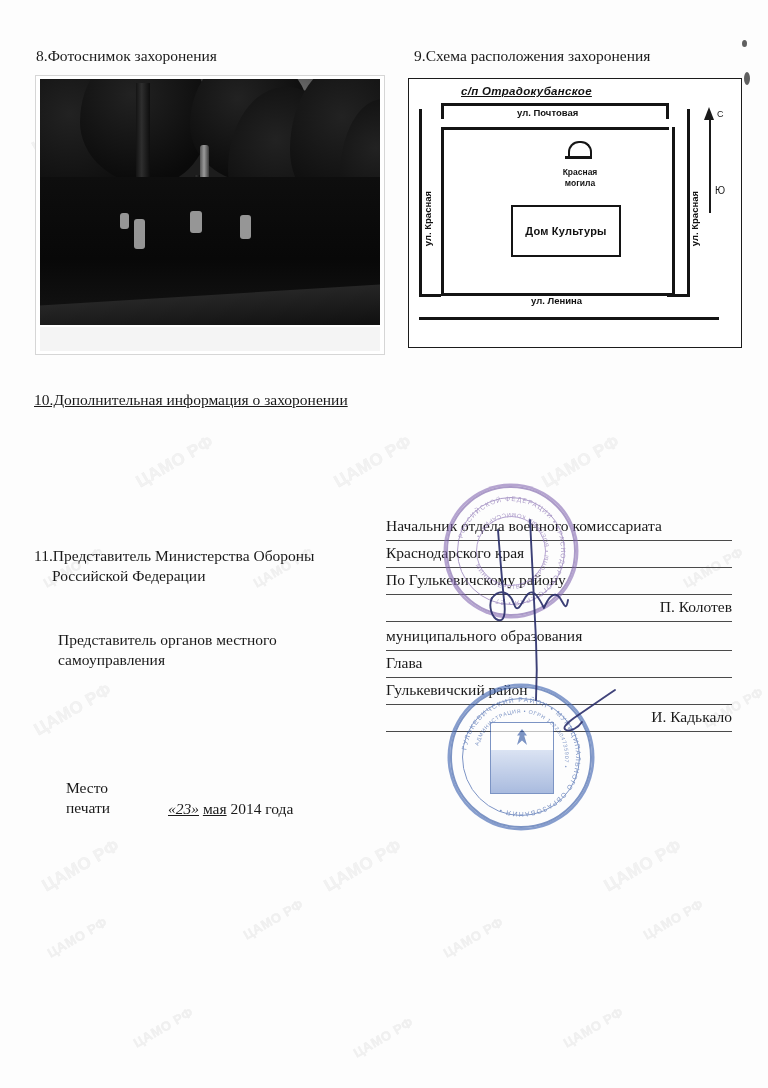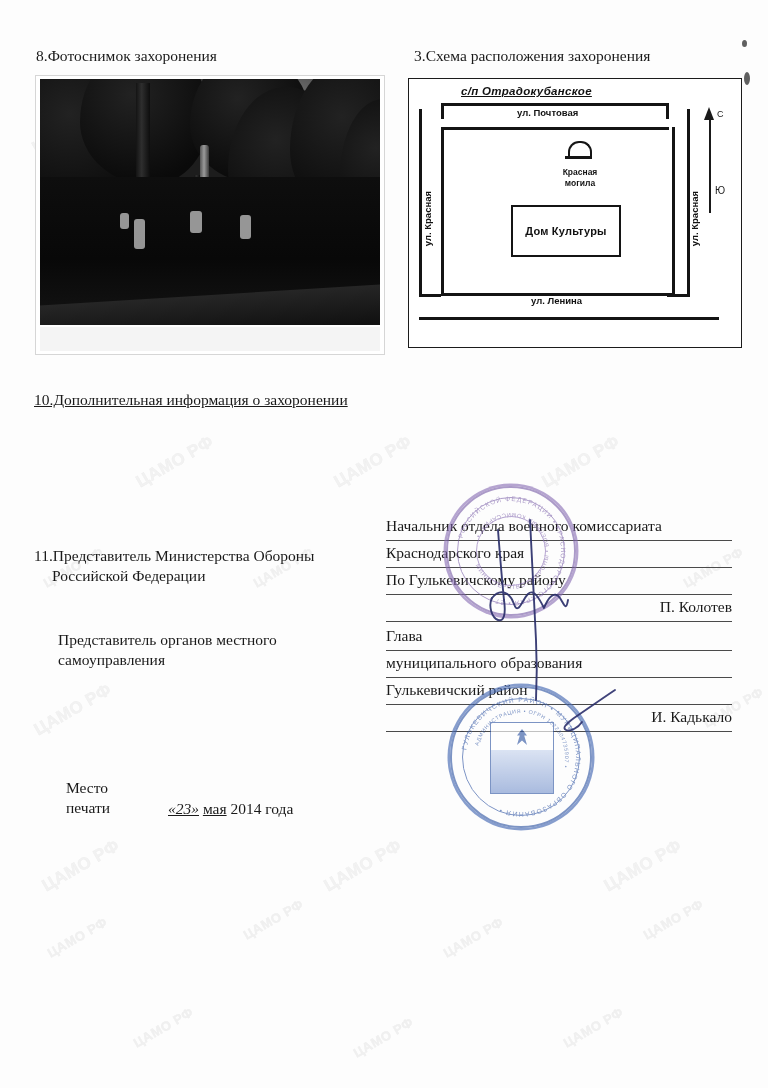--- a/index.html
+++ b/index.html
@@ -486,21 +486,21 @@
       <div class="ph-figure" style="left:94px;  top:140px; width:11px; height:30px;"></div>
       <div class="ph-figure" style="left:80px;  top:134px; width:9px;  height:16px;"></div>
       <div class="ph-figure" style="left:150px; top:132px; width:12px; height:22px;"></div>
       <div class="ph-figure" style="left:200px; top:136px; width:11px; height:24px;"></div>
 
       <div class="ph-road"></div>
     </div>
     <div id="photo-bottom-margin"></div>
   </div>
 
-  <div class="section-heading" style="left:414px; top:46px;">3.Схема расположения захоронения</div>
+  <div class="section-heading" style="left:414px; top:46px;">9.Схема расположения захоронения</div>
 
   <div id="map-frame">
 
     <div class="map-label" id="map-settlement-title">с/п Отрадокубанское</div>
 
     <div class="map-street-h" style="left:32px;  top:24px;  width:228px;"></div>
     <div class="map-street-v" style="left:32px;  top:24px;  height:16px;"></div>
     <div class="map-street-v" style="left:257px; top:24px;  height:16px;"></div>
     <div class="map-label" id="street-pochtovaya-label">ул. Почтовая</div>
 
@@ -553,22 +553,22 @@
     <div class="sig-line">По Гулькевичскому району</div>
     <div class="sig-line right">П. Колотев</div>
   </div>
 
   <div class="left-role" style="left:58px; top:630px;">
     <div>Представитель органов местного</div>
     <div>самоуправления</div>
   </div>
 
   <div class="sig-column" style="left:386px; top:628px;">
+    <div class="sig-line">муниципального образования</div>
     <div class="sig-line">Глава</div>
-    <div class="sig-line">муниципального образования</div>
     <div class="sig-line">Гулькевичский район</div>
     <div class="sig-line right">И. Кадькало</div>
   </div>
 
   <div id="seal-place">
     <div>Место</div>
     <div>печати</div>
   </div>
 
   <div id="date-row">

